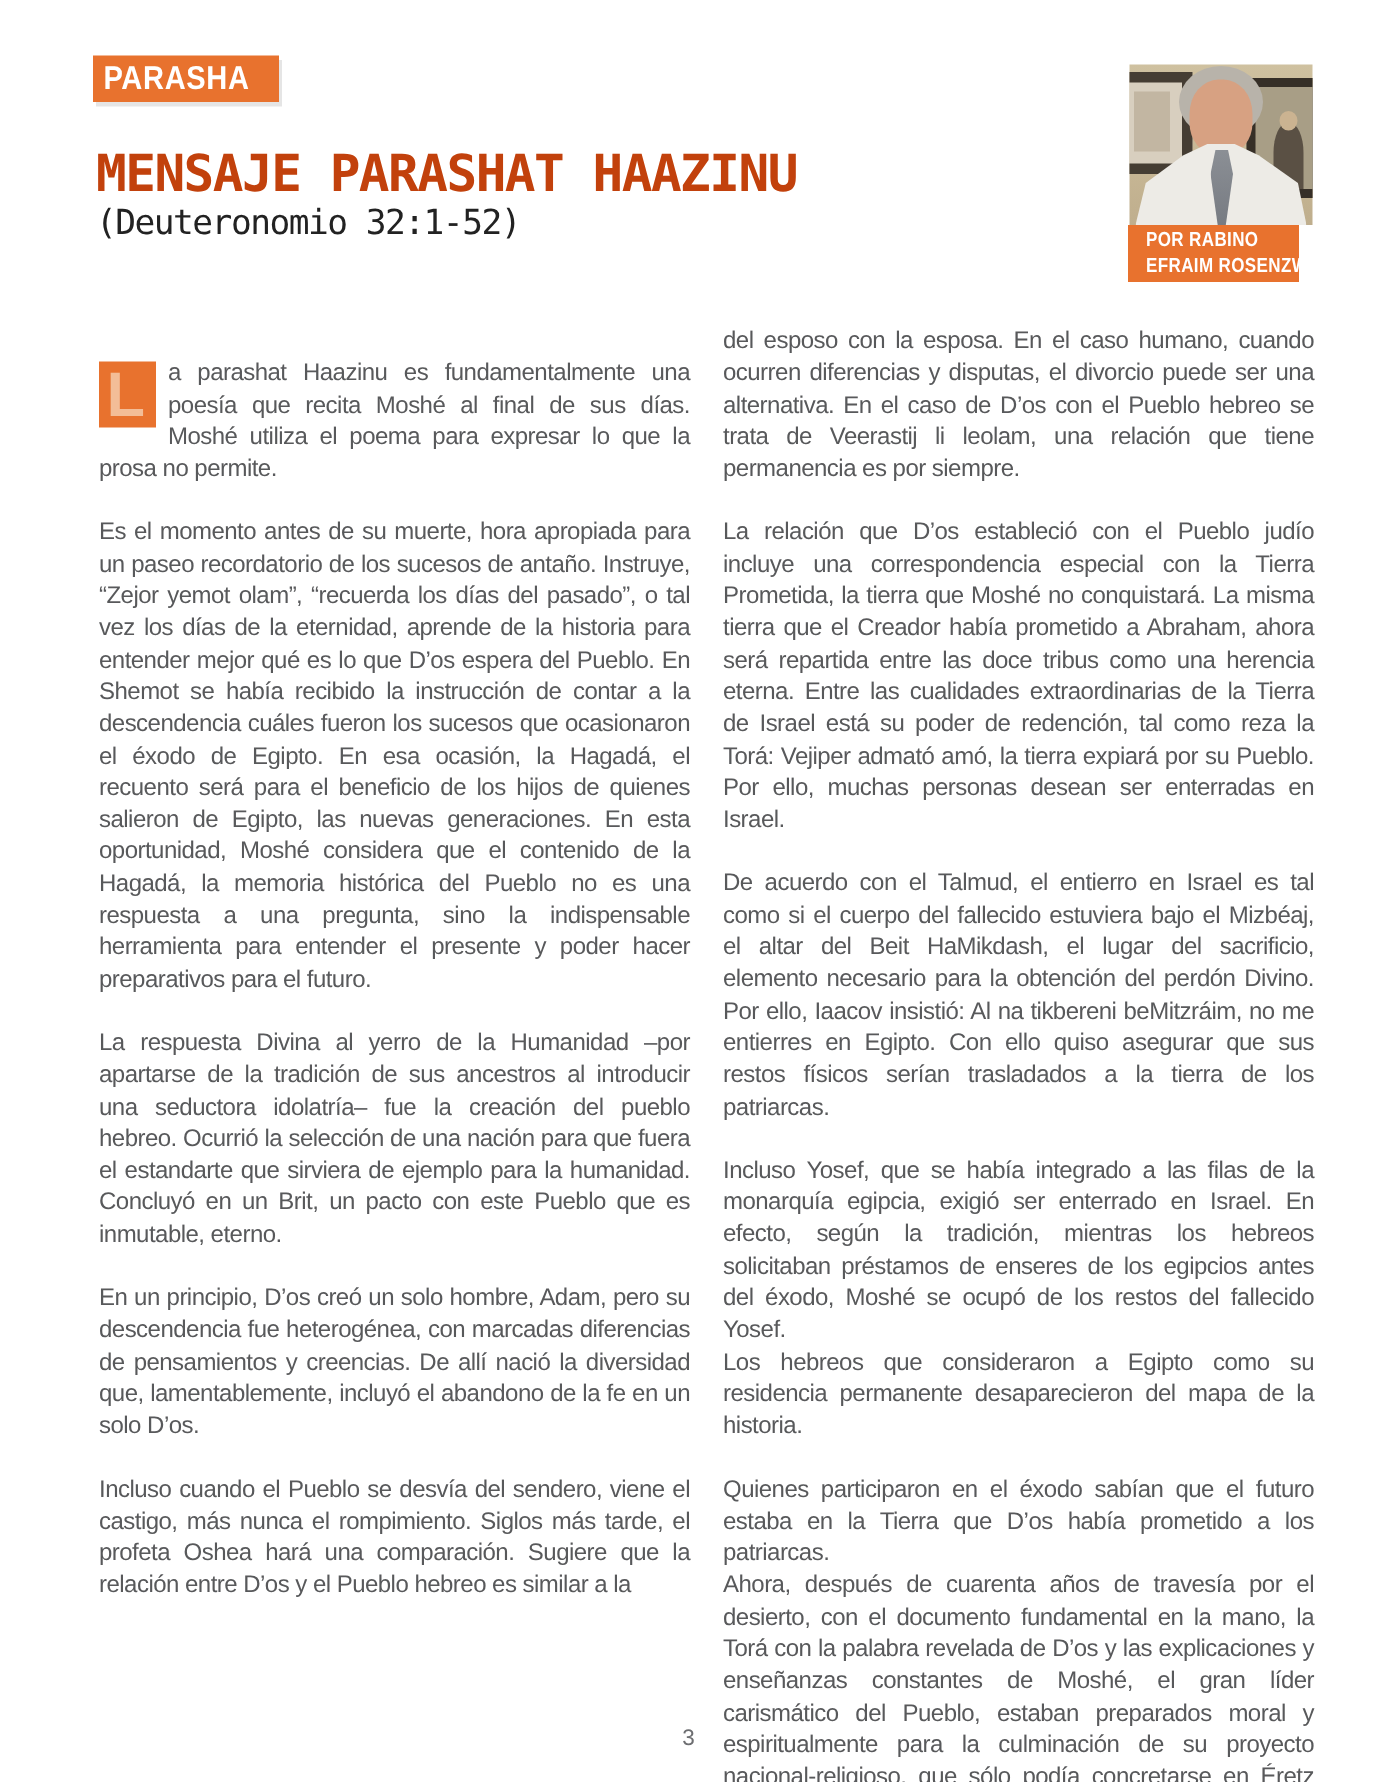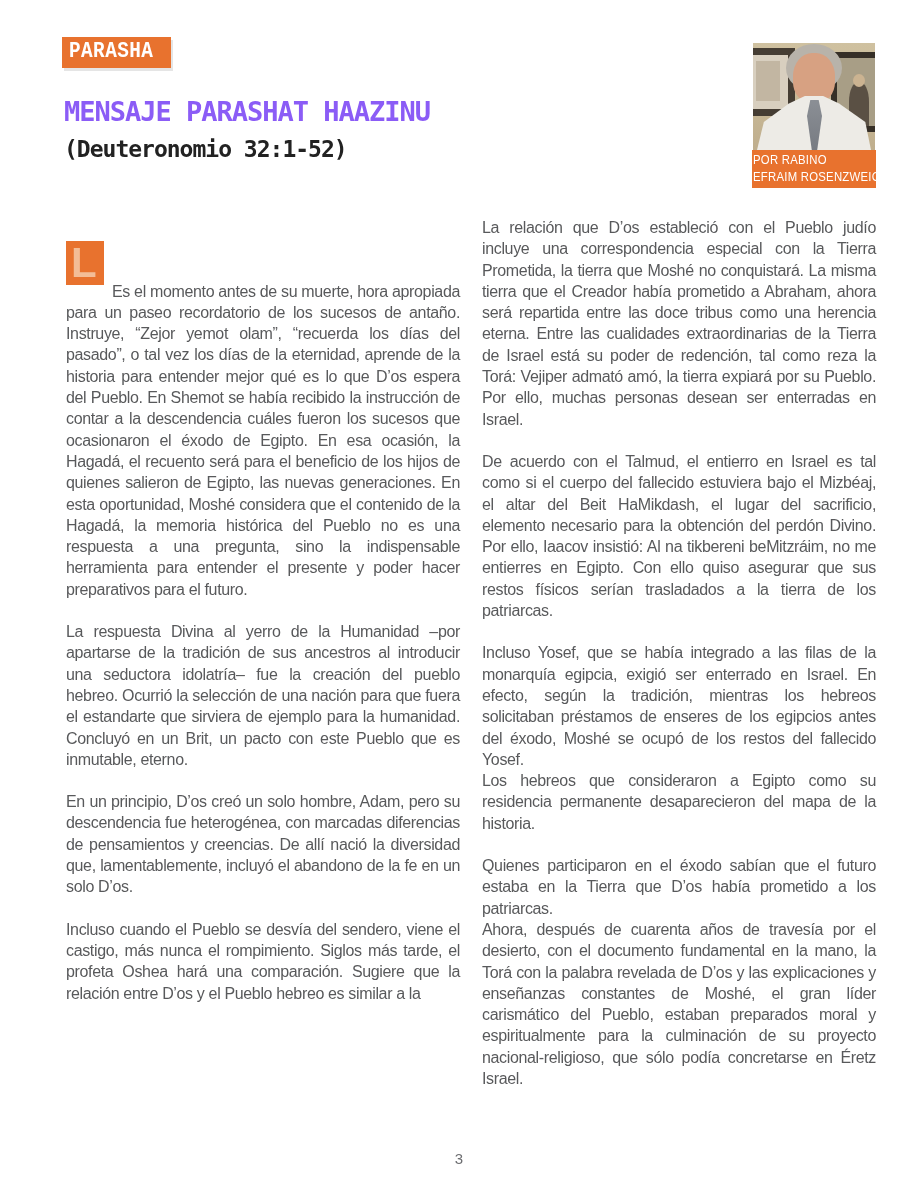--- a/index.html
+++ b/index.html
@@ -11,34 +11,33 @@
     overflow: hidden;
   }
 
   
   .tag {
     position: absolute; left: 62px; top: 37px;
     background: #E8722E; color: #ffffff;
     font-weight: bold; font-size: 22px; line-height: 28px;
     padding: 1px 6px 2px 7px;
     box-shadow: 2px 3px 0 rgba(180,180,180,0.35);
-    font-family: Liberation Mono, monospace;
   }
   .tag .cond { display: inline-block; transform: scaleX(0.88); transform-origin: left center; letter-spacing: 0.5px; white-space: nowrap; }
 
   .title {
     position: absolute; left: 64px; top: 96px;
     font-family: "DejaVu Sans Mono", monospace;
-    font-weight: bold; font-size: 27px; color: #8b5cf6;
+    font-weight: bold; font-size: 34px; color: #c2410c;
     letter-spacing: -1px; white-space: nowrap;
   }
   .subtitle {
     position: absolute; left: 64px; top: 136px;
     font-family: "DejaVu Sans Mono", monospace;
-    font-weight: bold; font-size: 23px; color: #222222;
+    font-weight: normal; font-size: 23px; color: #222222;
     letter-spacing: -1px; white-space: nowrap;
   }
 
   
   .photo { position: absolute; left: 753px; top: 43px; width: 122px; height: 143px; }
   .photo-img {
     position: relative; width: 122px; height: 107px;
     background: linear-gradient(180deg, #cfc1a0 0%, #c7b795 60%, #bfae8d 100%);
     overflow: hidden;
   }
@@ -54,24 +53,24 @@
     position: absolute; left: 4px; top: 53px; width: 114px; height: 54px;
     background: #edebe6;
     clip-path: polygon(0 100%, 6% 48%, 28% 14%, 42% 0, 58% 0, 72% 14%, 95% 48%, 100% 100%);
   }
   .man-tie {
     position: absolute; left: 54px; top: 57px; width: 15px; height: 50px;
     background: linear-gradient(180deg, #8b8f95, #777b82);
     clip-path: polygon(22% 0, 78% 0, 100% 32%, 68% 100%, 32% 100%, 0 32%);
   }
   .photo-caption {
-    position: absolute; left: -1px; top: 107px; width: 124px;
+    position: absolute; left: -1px; top: 107px; width: 114px;
     background: #E8722E; color: #ffffff;
-    font-weight: normal; font-size: 13.5px; line-height: 17px;
-    padding: 1px 0 3px 1px; box-sizing: border-box;
+    font-weight: bold; font-size: 13.5px; line-height: 17px;
+    padding: 1px 0 3px 12px; box-sizing: border-box;
   }
   .caption-line { display: block; transform: scaleX(0.84); transform-origin: left center; white-space: nowrap; letter-spacing: 0.3px; }
 
   
   .col { position: absolute; top: 217px; width: 394px; }
   .col-left  { left: 66px; }
   .col-right { left: 482px; }
   .col p {
     margin: 0 0 21px 0;
     font-size: 16px; line-height: 21.3px;
@@ -121,29 +120,30 @@
     <div class="man-tie"></div>
   </div>
   <div class="photo-caption">
     <span class="caption-line">POR RABINO</span>
     <span class="caption-line">EFRAIM ROSENZWEIG</span>
   </div>
 </div>
 
 <div class="col col-left">
   <p>
-    <span class="dropcap"><span class="dropcap-letter">L</span></span>
+    <span class="dropcap"><span class="dropcap-letter">L</span></span><span>a parashat Haazinu es fundamentalmente una poesía que recita Moshé al final de sus días. Moshé utiliza el poema para expresar lo que la prosa no permite.</span>
   </p>
   <p>Es el momento antes de su muerte, hora apropiada para un paseo recordatorio de los sucesos de antaño. Instruye, “Zejor yemot olam”, “recuerda los días del pasado”, o tal vez los días de la eternidad, aprende de la historia para entender mejor qué es lo que D’os espera del Pueblo. En Shemot se había recibido la instrucción de contar a la descendencia cuáles fueron los sucesos que ocasionaron el éxodo de Egipto. En esa ocasión, la Hagadá, el recuento será para el beneficio de los hijos de quienes salieron de Egipto, las nuevas generaciones. En esta oportunidad, Moshé considera que el contenido de la Hagadá, la memoria histórica del Pueblo no es una respuesta a una pregunta, sino la indispensable herramienta para entender el presente y poder hacer preparativos para el futuro.</p>
   <p>La respuesta Divina al yerro de la Humanidad –por apartarse de la tradición de sus ancestros al introducir una seductora idolatría– fue la creación del pueblo hebreo. Ocurrió la selección de una nación para que fuera el estandarte que sirviera de ejemplo para la humanidad. Concluyó en un Brit, un pacto con este Pueblo que es inmutable, eterno.</p>
   <p>En un principio, D’os creó un solo hombre, Adam, pero su descendencia fue heterogénea, con marcadas diferencias de pensamientos y creencias. De allí nació la diversidad que, lamentablemente, incluyó el abandono de la fe en un solo D’os.</p>
   <p>Incluso cuando el Pueblo se desvía del sendero, viene el castigo, más nunca el rompimiento. Siglos más tarde, el profeta Oshea hará una comparación. Sugiere que la relación entre D’os y el Pueblo hebreo es similar a la</p>
 </div>
 
 <div class="col col-right">
+  <p>del esposo con la esposa. En el caso humano, cuando ocurren diferencias y disputas, el divorcio puede ser una alternativa. En el caso de D’os con el Pueblo hebreo se trata de Veerastij li leolam, una relación que tiene permanencia es por siempre.</p>
   <p>La relación que D’os estableció con el Pueblo judío incluye una correspondencia especial con la Tierra Prometida, la tierra que Moshé no conquistará. La misma tierra que el Creador había prometido a Abraham, ahora será repartida entre las doce tribus como una herencia eterna. Entre las cualidades extraordinarias de la Tierra de Israel está su poder de redención, tal como reza la Torá: Vejiper admató amó, la tierra expiará por su Pueblo. Por ello, muchas personas desean ser enterradas en Israel.</p>
   <p>De acuerdo con el Talmud, el entierro en Israel es tal como si el cuerpo del fallecido estuviera bajo el Mizbéaj, el altar del Beit HaMikdash, el lugar del sacrificio, elemento necesario para la obtención del perdón Divino. Por ello, Iaacov insistió: Al na tikbereni beMitzráim, no me entierres en Egipto. Con ello quiso asegurar que sus restos físicos serían trasladados a la tierra de los patriarcas.</p>
   <p>Incluso Yosef, que se había integrado a las filas de la monarquía egipcia, exigió ser enterrado en Israel. En efecto, según la tradición, mientras los hebreos solicitaban préstamos de enseres de los egipcios antes del éxodo, Moshé se ocupó de los restos del fallecido Yosef.
 Los hebreos que consideraron a Egipto como su residencia permanente desaparecieron del mapa de la historia.</p>
   <p>Quienes participaron en el éxodo sabían que el futuro estaba en la Tierra que D’os había prometido a los patriarcas.
 Ahora, después de cuarenta años de travesía por el desierto, con el documento fundamental en la mano, la Torá con la palabra revelada de D’os y las explicaciones y enseñanzas constantes de Moshé, el gran líder carismático del Pueblo, estaban preparados moral y espiritualmente para la culminación de su proyecto nacional-religioso, que sólo podía concretarse en Éretz Israel.</p>
 
 </div>
 
 <div class="page-number">3</div>

